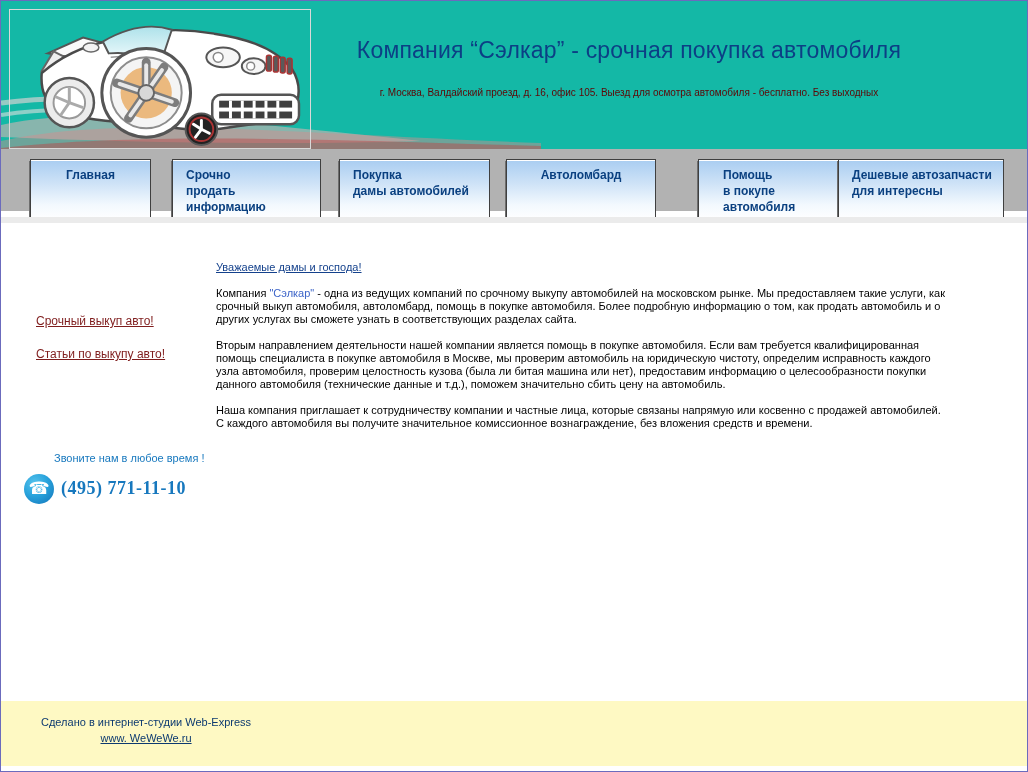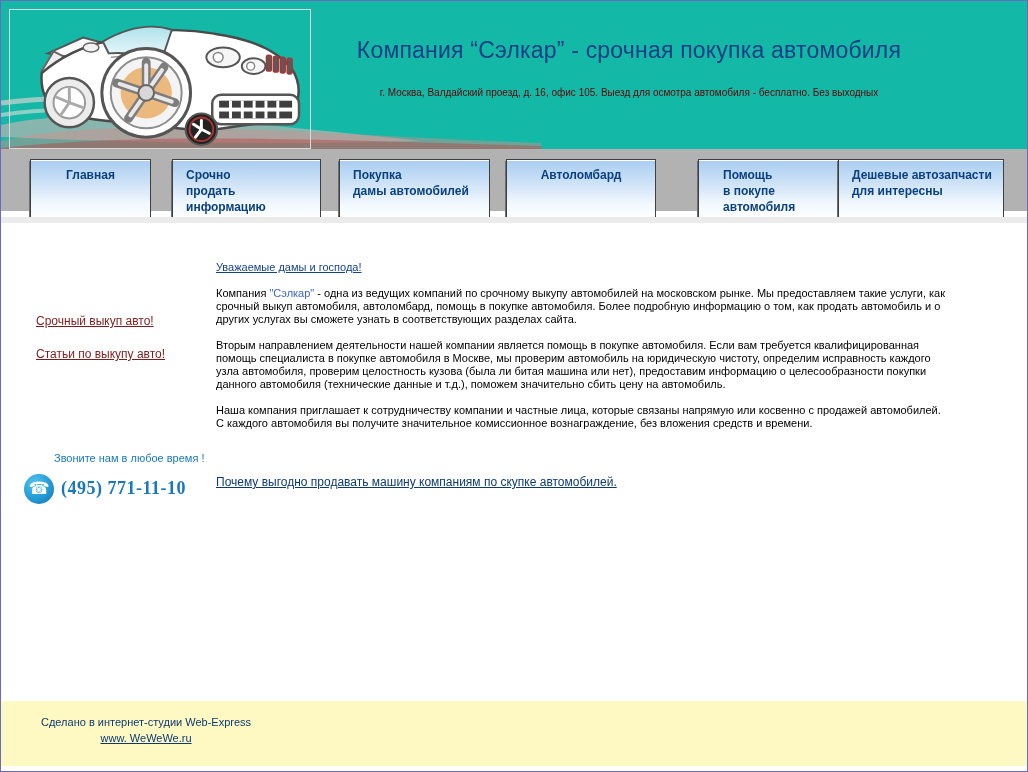--- a/index.html
+++ b/index.html
@@ -204,21 +204,20 @@
   <div class="side-link" style="top:346px;">Статьи по выкупу авто!</div>
   <div class="call-text">Звоните нам в любое время !</div>
   <div class="phone-icon">☎</div>
   <div class="phone-number">(495) 771-11-10</div>
 
   <div class="content">
     <div class="greeting">Уважаемые дамы и господа!</div>
     <p><span>Компания </span><span class="inline-link">"Сэлкар"</span><span> - одна из ведущих компаний по срочному выкупу автомобилей на московском рынке. Мы предоставляем такие услуги, как срочный выкуп автомобиля, автоломбард, помощь в покупке автомобиля. Более подробную информацию о том, как продать автомобиль и о других услугах вы сможете узнать в соответствующих разделах сайта.</span></p>
     <p>Вторым направлением деятельности нашей компании является помощь в покупке автомобиля. Если вам требуется квалифицированная помощь специалиста в покупке автомобиля в Москве, мы проверим автомобиль на юридическую чистоту, определим исправность каждого узла автомобиля, проверим целостность кузова (была ли битая машина или нет), предоставим информацию о целесообразности покупки данного автомобиля (технические данные и т.д.), поможем значительно сбить цену на автомобиль.</p>
     <p>Наша компания приглашает к сотрудничеству компании и частные лица, которые связаны напрямую или косвенно с продажей автомобилей. С каждого автомобиля вы получите значительное комиссионное вознаграждение, без вложения средств и времени.</p>
-    <span class="bottom-link">Почему выгодно продавать машину компаниям по скупке автомобилей.</span>
   </div>
 
   <div class="footer">
     <div class="footer-inner">
       <div>Сделано в интернет-студии Web-Express</div>
       <span class="footer-link">www. WeWeWe.ru</span>
     </div>
   </div>
 
 </div>

